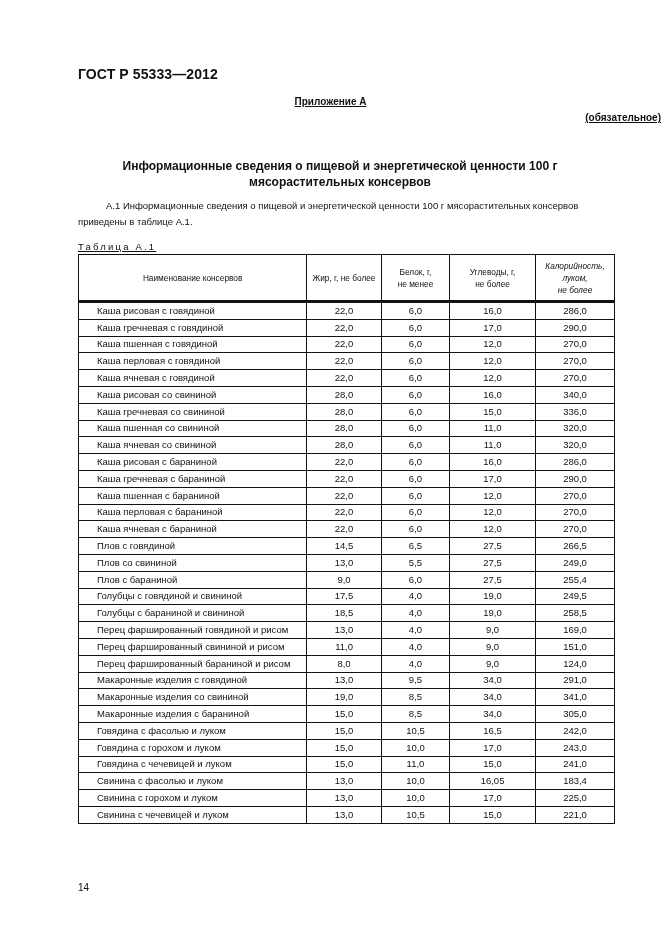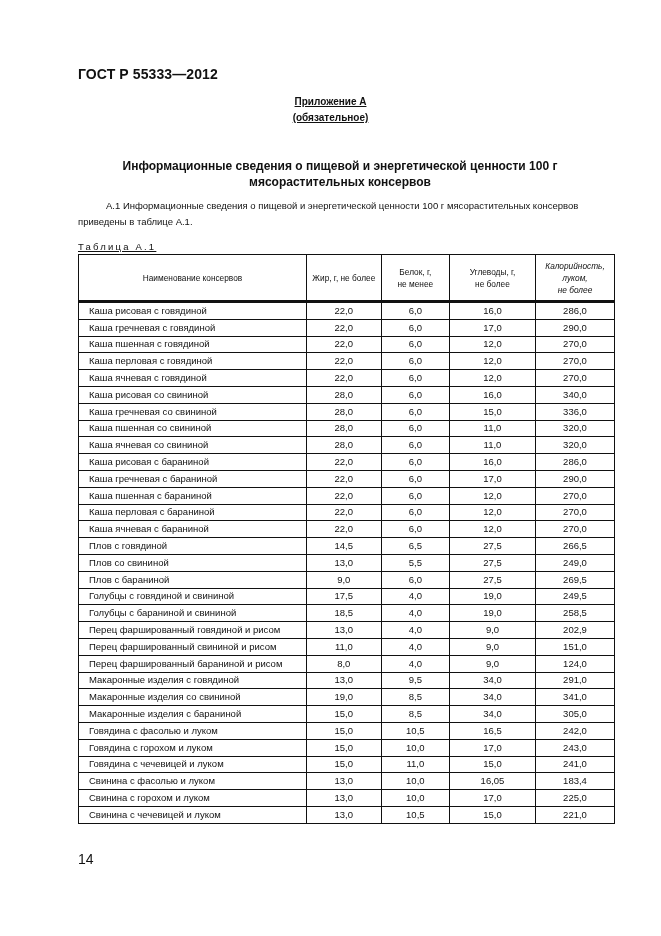--- a/index.html
+++ b/index.html
@@ -1,33 +1,33 @@
 <!DOCTYPE html>
 <html><head>
 <meta charset="utf-8">
 <style>
   html, body { margin:0; padding:0; background:#fff; }
   body { width:661px; height:936px; position:relative; overflow:hidden; font-family:"Liberation Sans", "DejaVu Sans", sans-serif; color:#111; }
   .doc-code { position:absolute; left:78px; top:66px; font-size:14px; font-weight:bold; letter-spacing:0.1px; }
   .annex { position:absolute; left:0; width:661px; text-align:center; font-size:10px; font-weight:bold;text-decoration:underline; }
   .annex-title { top:96px; }
-  .annex-sub { top:112px; }
+  .annex-sub { top:112px;text-align:right; }
   .heading { position:absolute; left:60px; width:560px; text-align:center; font-size:12px; font-weight:bold; line-height:16px; top:158px; }
   .para { position:absolute; left:78px; width:540px; top:198px; font-size:9.5px; line-height:16px; }
   .para .indent { display:inline-block; width:28px; }
   .caption { position:absolute; left:78px; top:241px; font-size:9.5px; letter-spacing:2.2px;text-decoration:underline; }
   table.tbl { position:absolute; left:78px; top:254px; width:537px; border-collapse:collapse; font-size:9.5px; }
   table.tbl th { font-weight:normal; font-size:8.3px; border:1px solid #111; height:45px; padding:0 2px; line-height:12px; text-align:center; vertical-align:middle; }
   table.tbl thead tr { border-bottom:3px solid #111; }
   table.tbl thead th { border-bottom:3px solid #111; }
   table.tbl td { border:1px solid #111; height:15.8px; padding:0; vertical-align:middle; line-height:12px; }
-  table.tbl td.name { padding-left:10px; text-align:left; }
+  table.tbl td.name { padding-left:18px; text-align:left; }
   table.tbl td.num { text-align:center; }
   .c0 { width:233px; } .c1 { width:73px;margin-left:24px; } .c2 { width:66px; } .c3 { width:84px; } .c4 { width:75px;font-style:italic; }
-  .page-num { position:absolute; left:78px; top:851px; font-size:14px; }
+  .page-num { position:absolute; left:78px; top:882px; font-size:10px; }
 </style>
 </head>
 <body>
 
 <div class="doc-code">ГОСТ Р  55333—2012</div>
 
 <div class="annex annex-title">Приложение А</div>
 <div class="annex annex-sub">(обязательное)</div>
 
 <div class="heading">
@@ -174,42 +174,42 @@
         <td class="num">13,0</td>
         <td class="num">5,5</td>
         <td class="num">27,5</td>
         <td class="num">249,0</td>
       </tr>
       <tr>
         <td class="name">Плов с бараниной</td>
         <td class="num">9,0</td>
         <td class="num">6,0</td>
         <td class="num">27,5</td>
-        <td class="num">269,5</td>
+        <td class="num">255,4</td>
       </tr>
       <tr>
         <td class="name">Голубцы с говядиной и свининой</td>
         <td class="num">17,5</td>
         <td class="num">4,0</td>
         <td class="num">19,0</td>
         <td class="num">249,5</td>
       </tr>
       <tr>
         <td class="name">Голубцы с бараниной и свининой</td>
         <td class="num">18,5</td>
         <td class="num">4,0</td>
         <td class="num">19,0</td>
         <td class="num">258,5</td>
       </tr>
       <tr>
         <td class="name">Перец фаршированный говядиной и рисом</td>
         <td class="num">13,0</td>
         <td class="num">4,0</td>
         <td class="num">9,0</td>
-        <td class="num">202,9</td>
+        <td class="num">169,0</td>
       </tr>
       <tr>
         <td class="name">Перец фаршированный свининой и рисом</td>
         <td class="num">11,0</td>
         <td class="num">4,0</td>
         <td class="num">9,0</td>
         <td class="num">151,0</td>
       </tr>
       <tr>
         <td class="name">Перец фаршированный бараниной и рисом</td>

